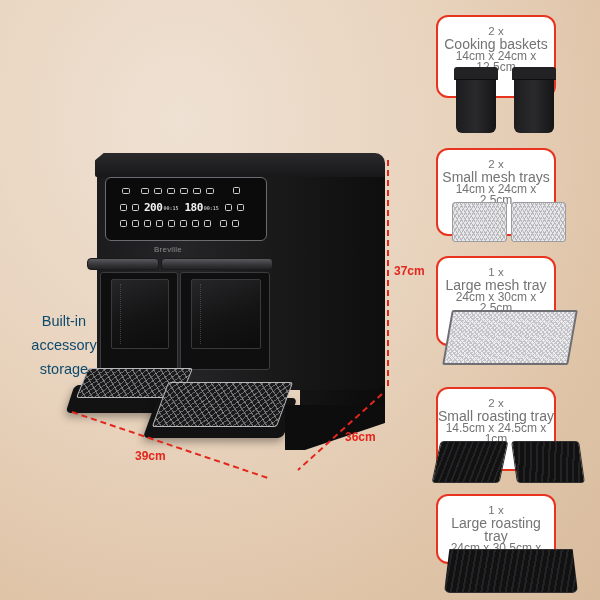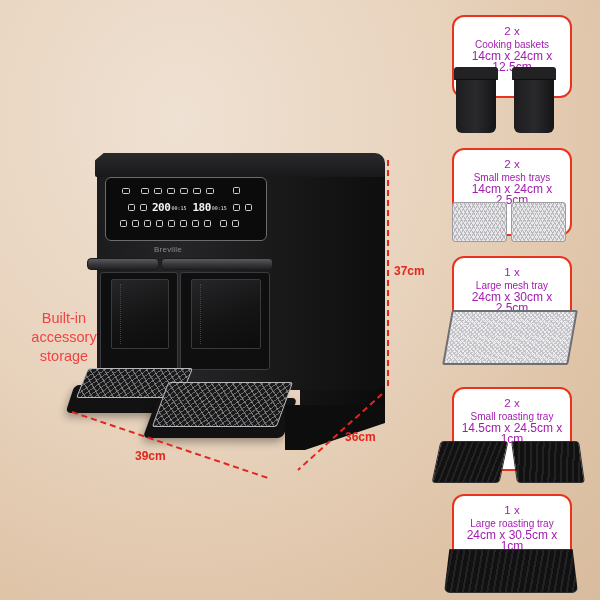--- a/index.html
+++ b/index.html
@@ -84,31 +84,31 @@
 
     
     .dim-text {
       color: #e3261d; font-weight: bold; font-size: 12px;
       font-family: Liberation Sans, sans-serif;
     }
     svg.dims { position: absolute; left: 0; top: 0; width: 600px; height: 600px; pointer-events: none; }
 
     .storage-label {
       left: 10px; top: 309px; width: 108px;
-      text-align: center; color: #ef4444; font-size: 14.5px; line-height: 19px;
+      text-align: center; color: #0c4a6e; font-size: 14.5px; line-height: 24px;
     }
 
     
     .card {
-      position: absolute; left: 452px; width: 120px;
+      position: absolute; left: 436px; width: 120px;
       background: #ffffff; border: 2px solid #e8341f; border-radius: 12px;
-      text-align: center; color: #a21caf;
+      text-align: center; color: #737373;
     }
     .card-qty { font-size: 11.5px; line-height: 13px; margin-top: 8px; }
-    .card-title { font-size: 10px; line-height: 13px; }
+    .card-title { font-size: 14px; line-height: 13px; }
     .card-dims { font-size: 12px; line-height: 11px; text-align: center; }
 
     .basket {
       position: absolute; width: 40px; height: 66px;
       background: linear-gradient(90deg, #1d1d1f, #2a2a2d 50%, #151516);
       border-radius: 3px 3px 6px 6px;
     }
     .basket::before {
       content: ""; position: absolute; left: -2px; right: -2px; top: 0; height: 12px;
       background: #222224; border-radius: 3px 3px 1px 1px; border-bottom: 1px solid #0e0e0f;
@@ -149,21 +149,21 @@
       <span style="width:6px"></span>
       <span class="cp-btn"></span>
       <span class="cp-btn"></span>
       <span class="cp-btn"></span>
       <span class="cp-btn"></span>
       <span class="cp-btn"></span>
       <span class="cp-btn"></span>
       <span style="width:14px"></span>
       <span class="cp-btn sq"></span>
     </div>
-    <div class="cp-row" style="top:24px; padding-left:22px;text-align:right;">
+    <div class="cp-row" style="top:24px; padding-left:14px;text-align:right;">
       <span class="cp-btn sq"></span>
       <span class="cp-btn sq"></span>
       <span class="cp-display">200</span>
       <span class="cp-small">00:15</span>
       <span class="cp-display">180</span>
       <span class="cp-small">00:15</span>
       <span class="cp-btn sq"></span>
       <span class="cp-btn sq"></span>
     </div>
     <div class="cp-row" style="top:42px; padding-left:14px;">

